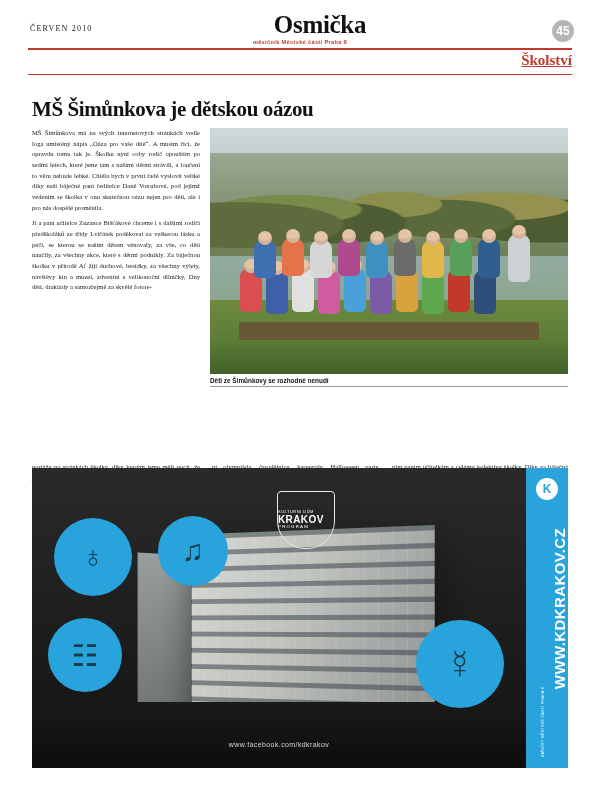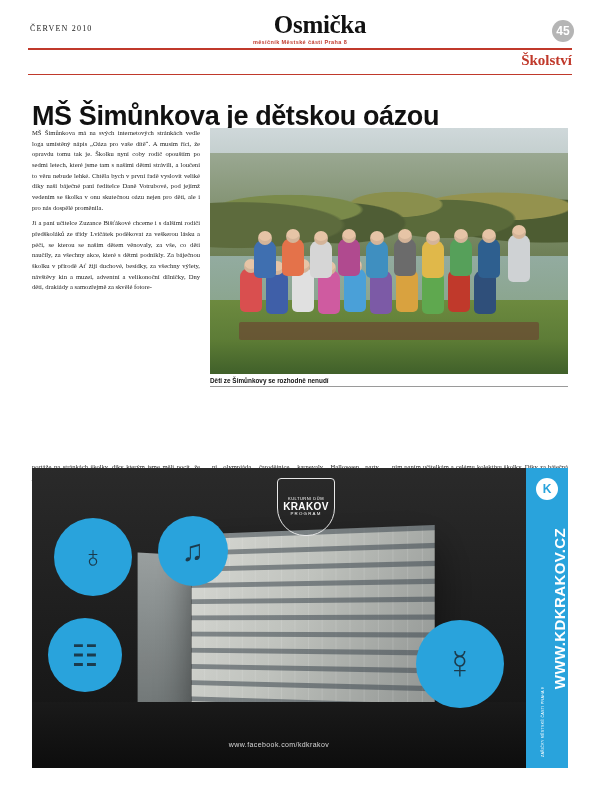--- a/index.html
+++ b/index.html
@@ -70,36 +70,37 @@
     height: 1.5px;
     background: #c0392b;
   }
   .section-label {
     position: absolute;
     right: 28px; top: 52px;
     font-family: "Liberation Serif", serif;
     font-weight: bold;
     font-size: 15px;
     color: #c0392b;
+    text-decoration: underline;
   }
   .rule-under-section {
     position: absolute;
     left: 28px; right: 28px; top: 74px;
     height: 1px;
     background: #c0392b;
   }
 
   
   .headline {
     position: absolute;
     left: 32px; top: 84px;
     width: 540px;
-    font-family: Liberation Sans, sans-serif;
-    font-weight: bold;
-    font-size: 27px;
+    font-family: Liberation Serif, serif;
+    font-weight: bold;
+    font-size: 21px;
     line-height: 1.1;
     color: #111;
     letter-spacing: -0.4px;
   }
 
   
   .col {
     position: absolute;
     font-family: "Liberation Serif", serif;
     font-size: 6.6px;
@@ -243,26 +244,26 @@
   }
   .ad-crest {
     position: absolute;
     left: 232px; top: 10px;
     width: 84px; height: 74px;
     color: #ffffff;
     text-align: center;
   }
   .crest-shape {
     width: 58px; height: 58px;
-    margin: 0 auto;
+    margin: 13px auto;
     border: 1.4px solid #e8e8e8;
     border-radius: 4px 4px 28px 28px;
     display: flex;
     flex-direction: column;
-    align-items: center;
+    align-items: flex-start;
     justify-content: center;
     line-height: 1.05;
   }
   .crest-l1 { font-size: 4px; letter-spacing: 0.5px; }
   .crest-l2 { font-size: 10px; font-weight: bold; letter-spacing: 0.4px; }
   .crest-l3 { font-size: 4.4px; letter-spacing: 1.2px; }
   .ad-tagline {
     position: absolute;
     left: 0; right: 0; bottom: 40px;
     text-align: center;

